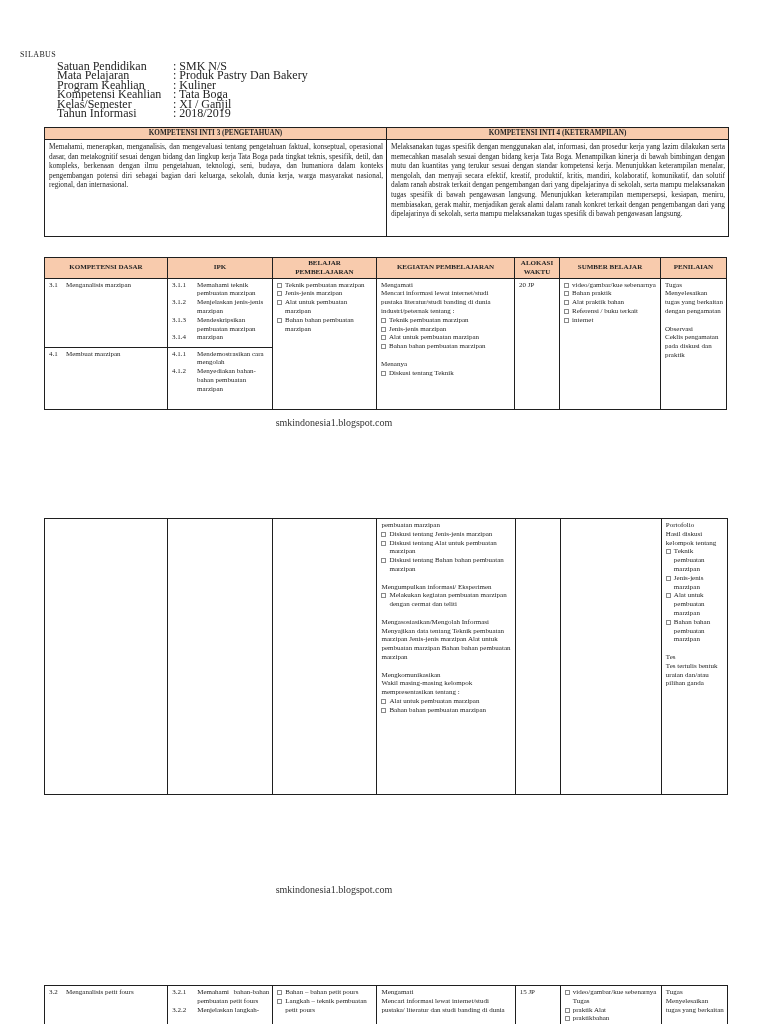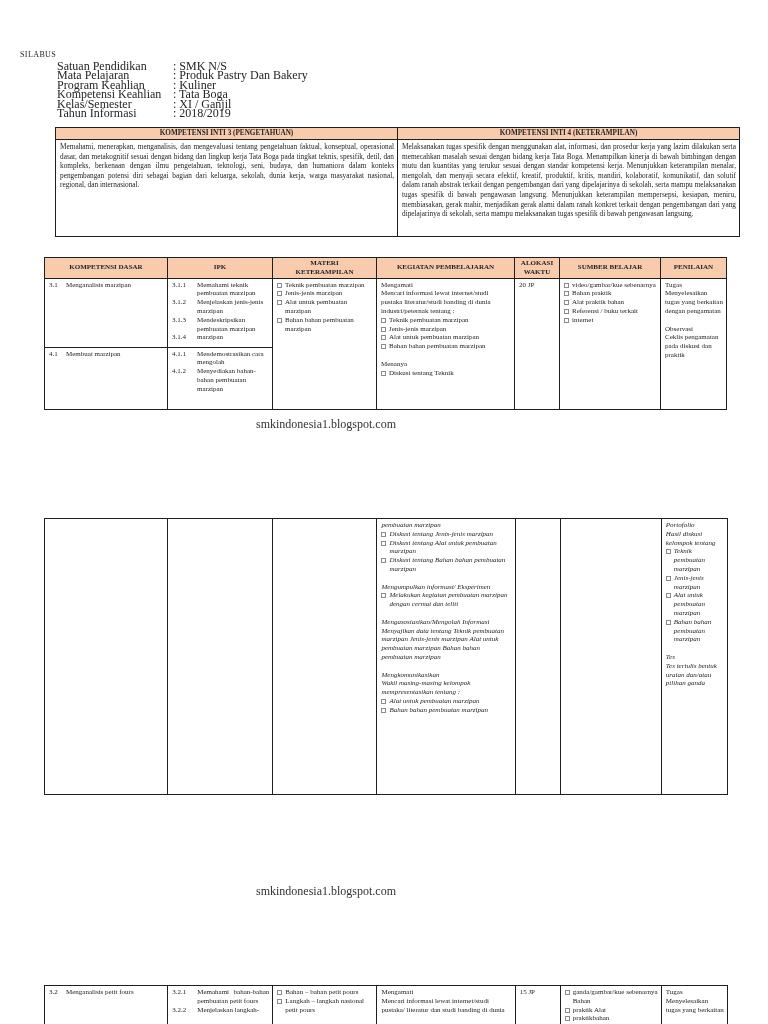--- a/index.html
+++ b/index.html
@@ -13,35 +13,35 @@
   .doc-title{top:50px;left:0;width:768px;text-align:left;font-size:8px;letter-spacing:.4px;padding-left:20px;}
   .meta-block{top:62px;left:57px;font-size:12px;line-height:9.4px;}
   .meta-row{display:flex;}
   .meta-label{width:116px;flex:none;}
   
   table{border-collapse:collapse;table-layout:fixed;}
   td,th{border:1px solid #1f1f1f;vertical-align:top;padding:2px 3px 2px 4px;
         font-size:7px;line-height:8.8px;overflow:hidden;}
   th{background:#f8cbad;font-weight:bold;text-align:center;vertical-align:middle;padding:1px 2px;}
   
-  .ki-table{top:127px;left:55px;width:684px;border-radius:9px;}
+  .ki-table{top:127px;left:44px;width:684px;border-radius:9px;}
   .ki-table th{height:9px;font-size:7.2px;}
   .ki-table td{height:92px;text-align:justify;font-size:7.3px;line-height:9.6px;}
   
   .main-table{top:257px;left:44px;width:612px;}
   .main-table th{height:11px;}
   .hdr-narrow span{display:inline-block;max-width:72px;}
   .row1 td{height:64px;}
   .row2 td{height:57px;}
   .p2-table{top:518px;left:44px;width:684px;}
-  .p2-table td{height:271px;font-style:italic;}
+  .p2-table td{height:271px;}
   .p3-table{top:985px;left:44px;width:684px;}
   .p3-table td{height:110px;}
   
-  .page-footer{left:4px;width:644px;text-align:center;font-size:12px;color:#333;}
+  .page-footer{left:12px;width:644px;text-align:center;font-size:10px;color:#333;}
   .footer-1{top:417px;}
   .footer-2{top:884px;}
   
   .ln{display:flex;}
   .ln .tx{flex:1 1 auto;min-width:0;}
   .sp{height:8.8px;}
   .bu{flex:none;width:3px;height:3px;border:1px solid #8a8a8a;margin:2px 3px 0 0;}
   .no{flex:none;}
   .kd-list .no{width:17px;}
   .ipk-list .no{width:25px;}
@@ -104,21 +104,21 @@
       <col style="width:104px">
     <col style="width:138px">
       <col style="width:45px">
       <col style="width:101px">
       <col style="width:66px">
   </colgroup>
   <tbody>
       <tr>
     <th>KOMPETENSI DASAR</th>
     <th>IPK</th>
-    <th class="hdr-narrow"><span>MATERI KETERAMPILAN</span></th>
+    <th class="hdr-narrow"><span>BELAJAR PEMBELAJARAN</span></th>
     <th>KEGIATAN PEMBELAJARAN</th>
     <th>ALOKASI WAKTU</th>
     <th>SUMBER BELAJAR</th>
     <th>PENILAIAN</th>
   </tr>
   <tr class="row1">
     <td class="kd-list">
           <div class="ln">
             <span class="no">3.1</span>
             <span class="tx">Menganalisis marzipan</span>
@@ -383,36 +383,36 @@
             <span class="tx">Menjelaskan langkah-</span>
           </div>
         </td>
     <td>
           <div class="ln">
             <span class="bu"></span>
             <span class="tx">Bahan – bahan petit pours</span>
           </div>
           <div class="ln">
             <span class="bu"></span>
-            <span class="tx">Langkah – langkah nasional petit pours</span>
+            <span class="tx">Langkah – teknik pembuatan petit pours</span>
           </div>
         </td>
     <td>
           <div class="ln">
             <span class="tx">Mengamati</span>
           </div>
           <div class="ln">
             <span class="tx">Mencari informasi lewat internet/studi pustaka/ literatur dan studi banding di dunia</span>
           </div>
         </td>
     <td class="center-cell">15 JP</td>
     <td>
           <div class="ln">
             <span class="bu"></span>
-            <span class="tx">ganda/gambar/kue sebenarnya Bahan</span>
+            <span class="tx">video/gambar/kue sebenarnya Tugas</span>
           </div>
           <div class="ln">
             <span class="bu"></span>
             <span class="tx">praktik Alat</span>
           </div>
           <div class="ln">
             <span class="bu"></span>
             <span class="tx">praktikbahan</span>
           </div>
         </td>

